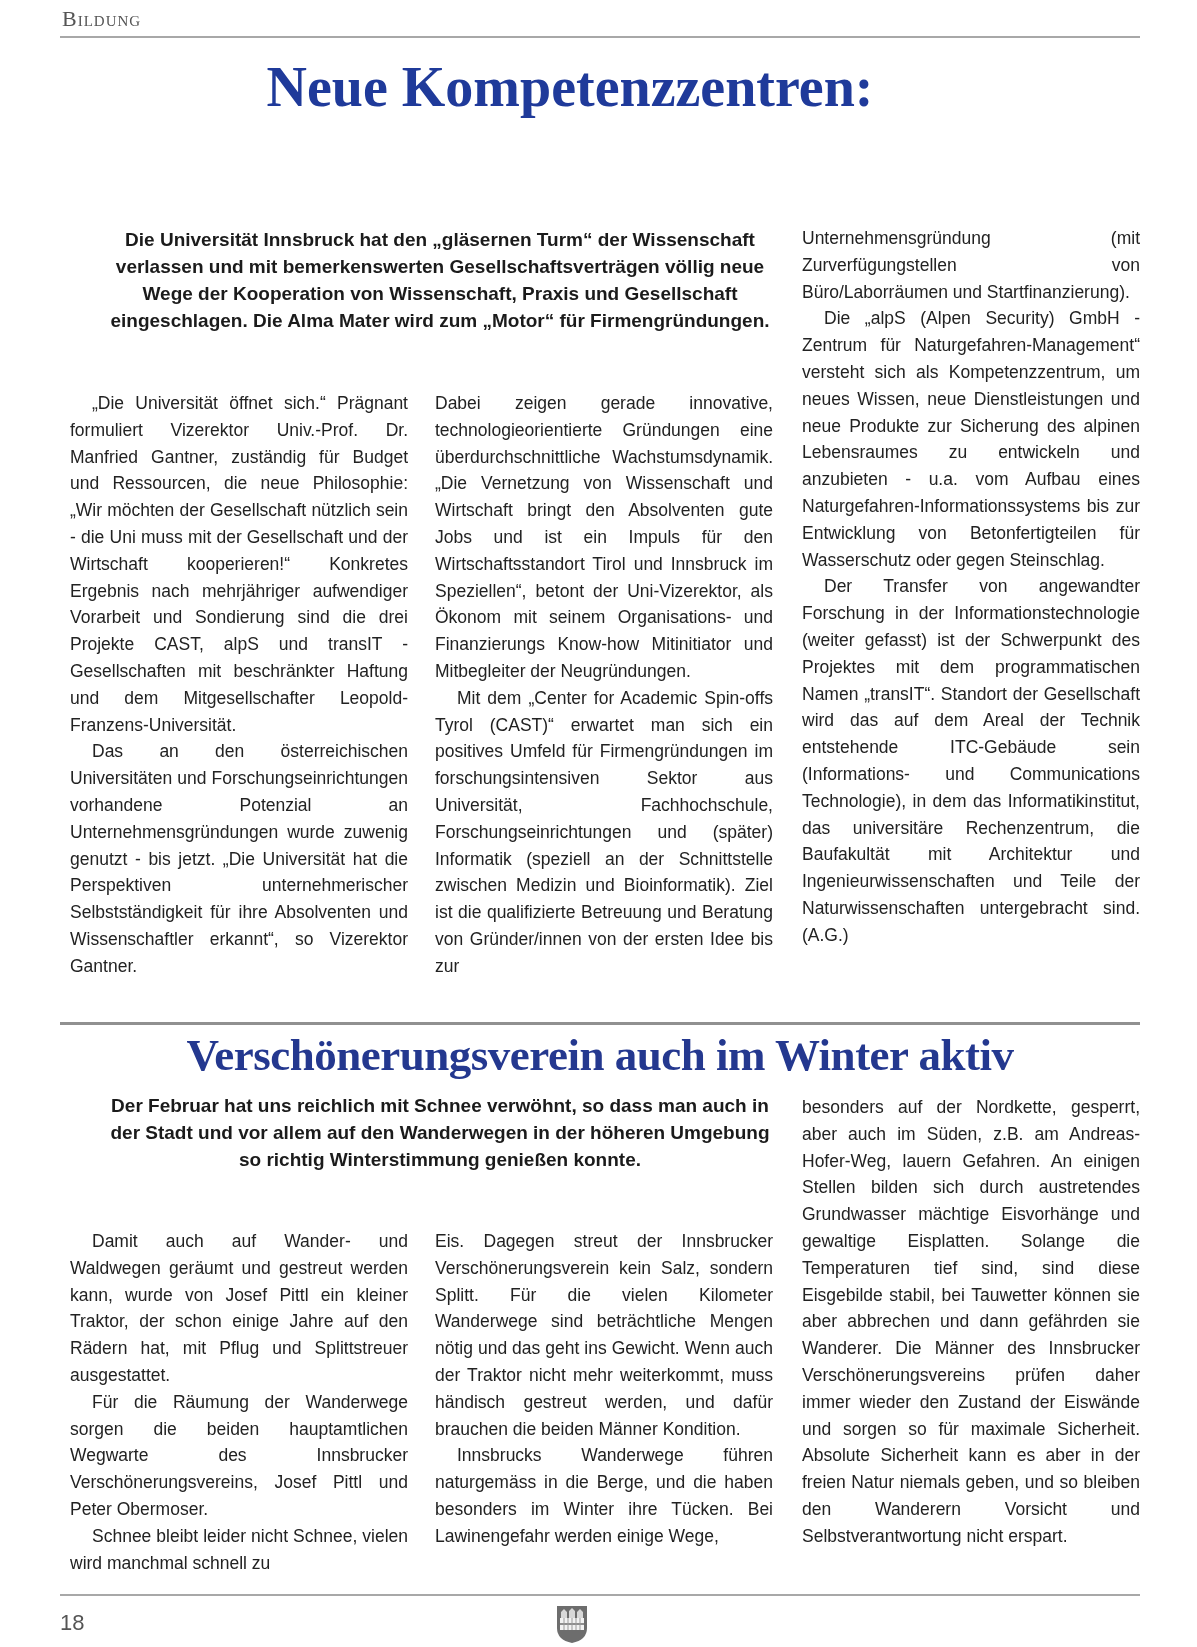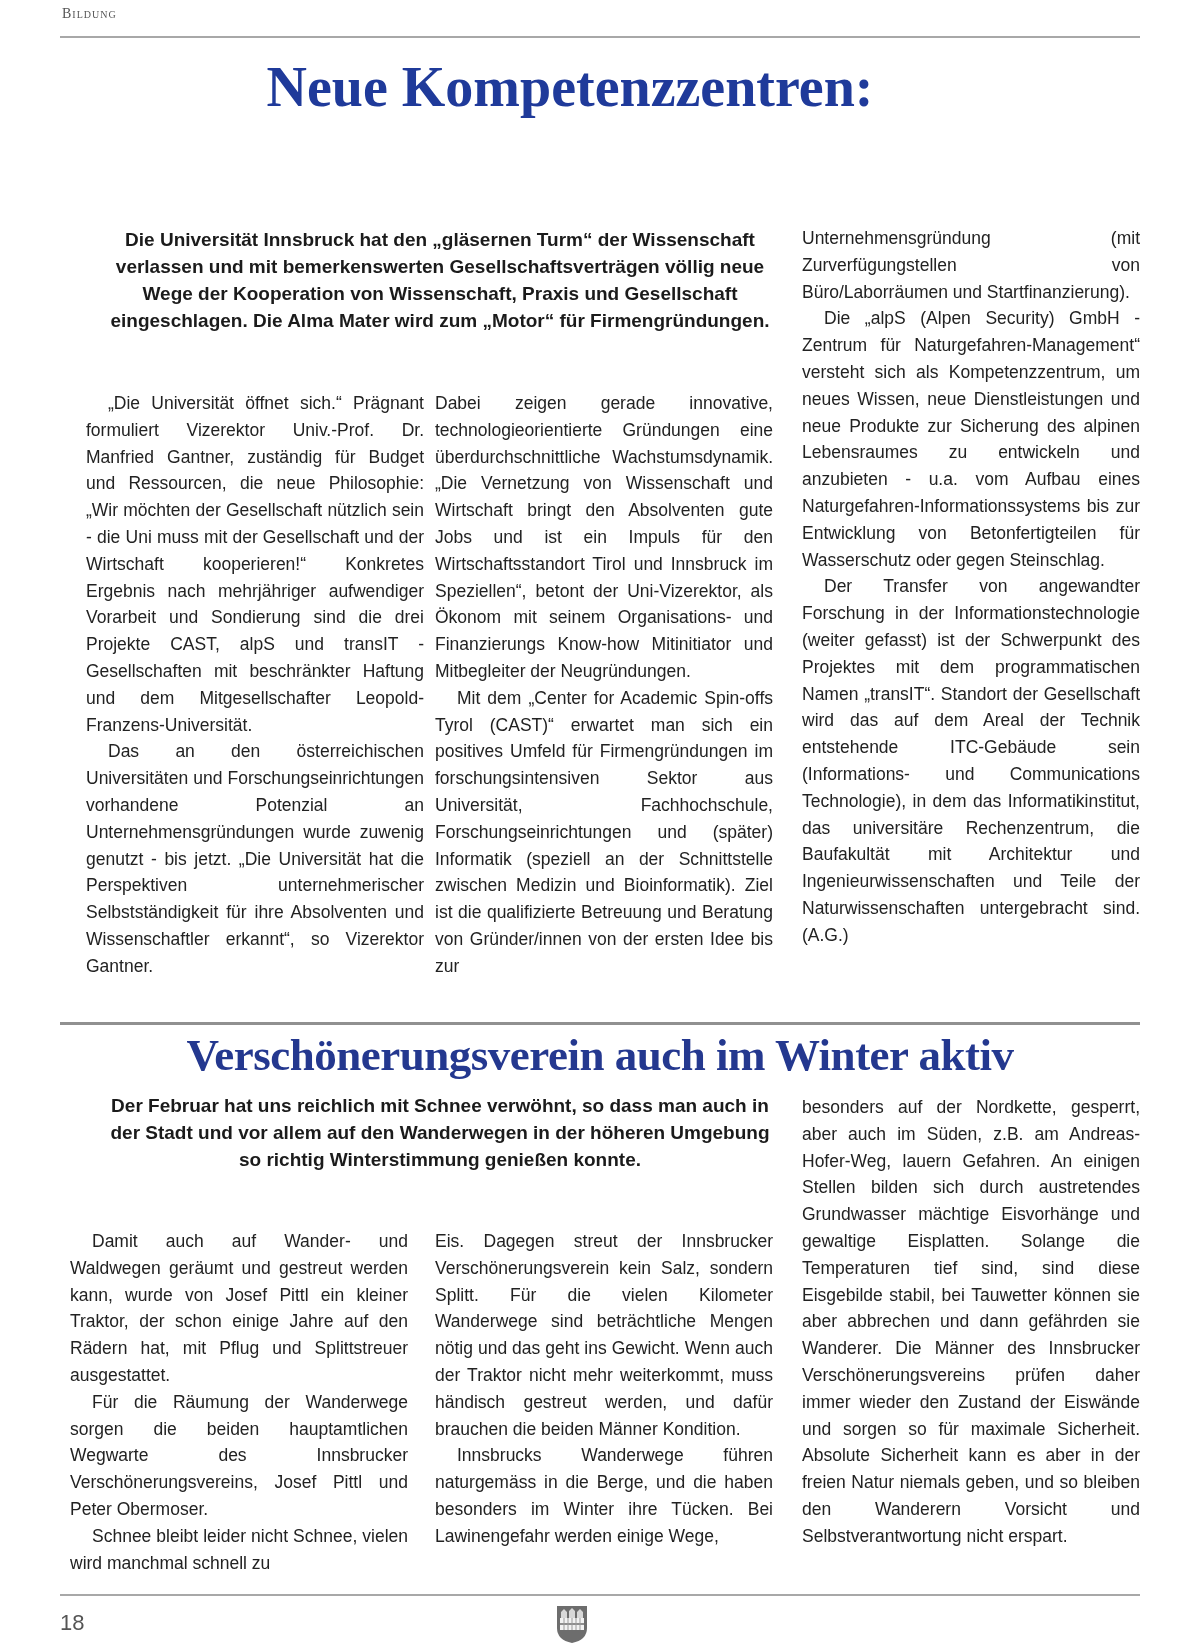--- a/index.html
+++ b/index.html
@@ -2,21 +2,21 @@
 <html><head>
 <meta charset="utf-8">
 <style>
   * { box-sizing: border-box; margin: 0; padding: 0; }
   html, body { width: 1197px; height: 1647px; background: #ffffff; overflow: hidden; }
   body { position: relative; font-family: "Liberation Sans", "DejaVu Sans", sans-serif; color: #1a1a1a; }
 
   .section-label {
     position: absolute; left: 62px; top: 6px;
     font-family: "Liberation Serif", "DejaVu Serif", serif;
-    font-size: 14px; letter-spacing: 1px; color: #555;
+    font-size: 22px; letter-spacing: 1px; color: #555;
     font-variant: small-caps;
   }
   .rule { position: absolute; height: 2px; background: #a8a8a8; }
   .rule.top { left: 60px; top: 36px; width: 1080px; }
   .rule.mid { left: 60px; top: 1022px; width: 1080px; height: 3px; background: #909090; }
   .rule.bottom { left: 60px; top: 1594px; width: 1080px; }
 
   .headline {
     position: absolute; font-family: "Liberation Serif", "DejaVu Serif", serif;
     font-weight: bold; color: #1f3a9a; text-align: center; white-space: nowrap;
@@ -30,21 +30,21 @@
   }
   .lead.l1 { left: 100px; top: 226px; width: 680px; }
   .lead.l2 { left: 100px; top: 1092px; width: 680px; }
 
   .col {
     position: absolute; font-size: 17.5px; line-height: 26.8px; color: #222;
     text-align: justify; hyphens: manual;
   }
   .col p { text-indent: 22px; }
   .col p.noindent { text-indent: 0; }
-  .c1 { left: 70px; top: 390px; width: 338px; margin-left: 16px; }
+  .c1 { left: 70px; top: 390px; width: 338px; }
   .c2 { left: 435px; top: 390px; width: 338px; }
   .c3 { left: 802px; top: 225px; width: 338px; }
   .c4 { left: 70px; top: 1228px; width: 338px; }
   .c5 { left: 435px; top: 1228px; width: 338px; }
   .c6 { left: 802px; top: 1094px; width: 338px; }
 
   .footer-page { position: absolute; left: 60px; top: 1610px; font-size: 22px; color: #555; }
   .footer-pub { position: absolute; right: 57px; top: 1610px; font-size: 26px; color: #404040; letter-spacing: 0.3px; margin-top: 40px; }
   .crest { position: absolute; left: 555px; top: 1604px; width: 34px; height: 40px; }
 </style>

